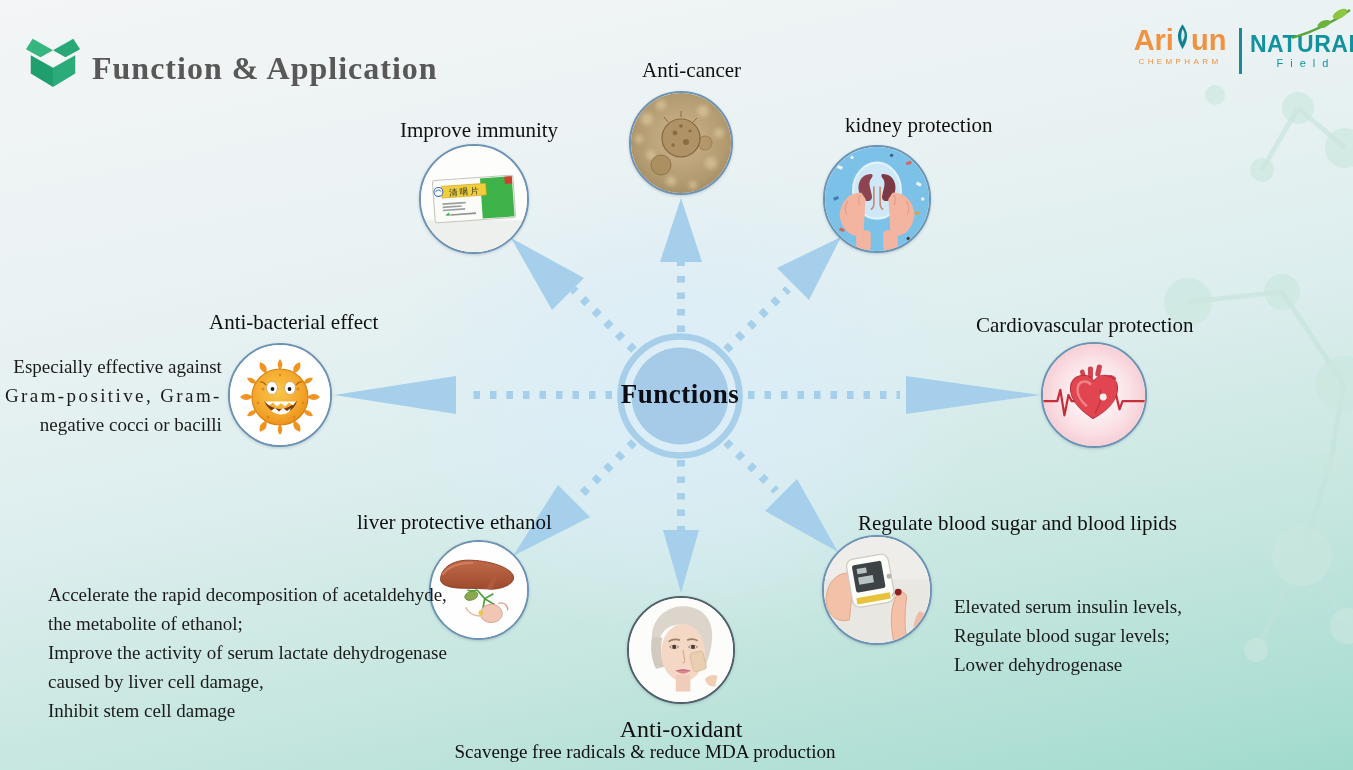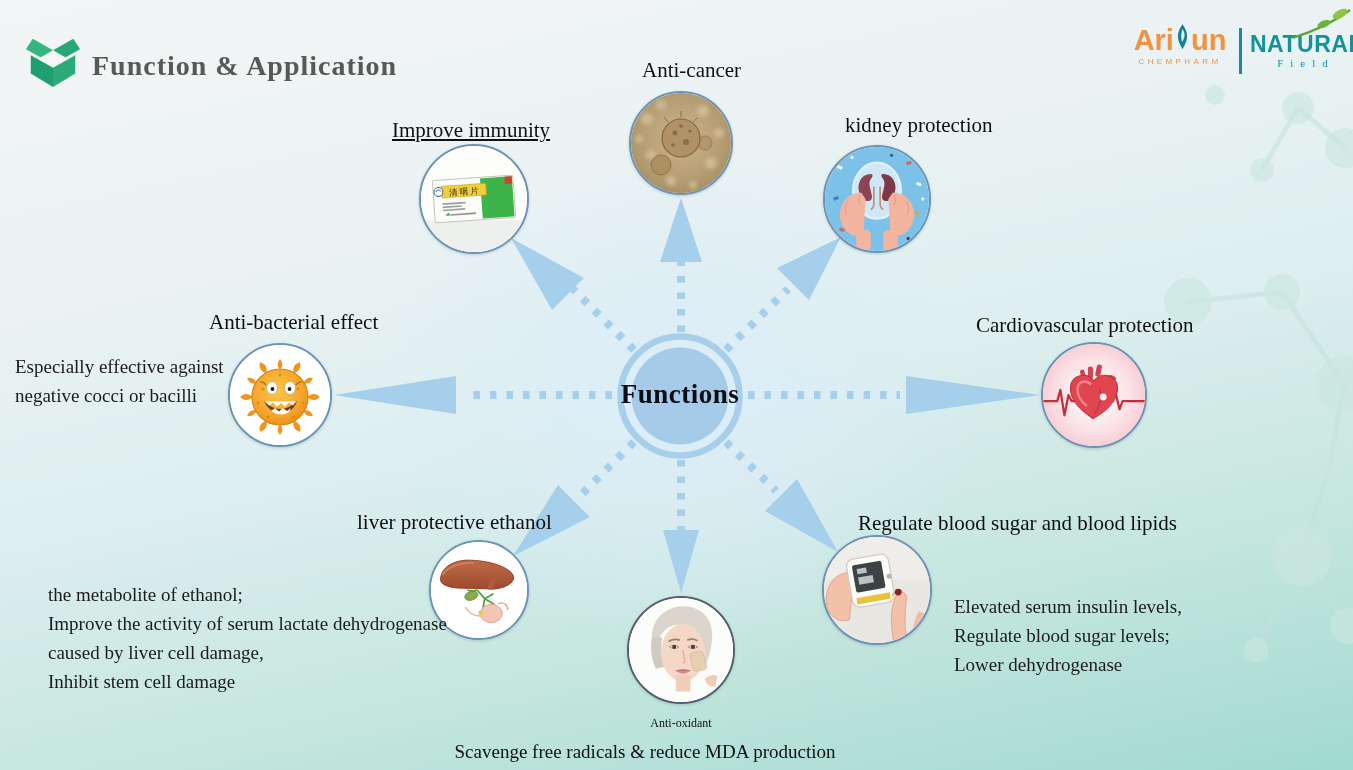--- a/index.html
+++ b/index.html
@@ -15,33 +15,33 @@
   .center-glow{
     position:absolute; left:380px; top:160px; width:600px; height:480px;
     background:radial-gradient(closest-side, rgba(219,237,248,0.95) 0%, rgba(219,237,248,0.55) 55%, rgba(219,237,248,0) 100%);
     pointer-events:none;
   }
   svg.layer{ position:absolute; left:0; top:0; width:1353px; height:770px; pointer-events:none; }
 
   
   .page-title{
     position:absolute; left:92px; top:50px;
-    font-size:28px; font-weight:bold; color:#585858; letter-spacing:1px;
+    font-size:32px; font-weight:bold; color:#585858; letter-spacing:1px;
   }
   .box-icon{ position:absolute; left:24px; top:31px; }
 
   
   .brand{ position:absolute; left:1128px; top:16px; width:220px; height:66px; }
   .arisun{ position:absolute; left:0; top:8px; width:104px; text-align:center; }
   .arisun-name{ font-family:"Liberation Sans",sans-serif; font-weight:bold; font-size:29px; color:#f0923f; line-height:30px; display:flex; align-items:flex-end; justify-content:center; }
   .arisun-sub{ font-family:"Liberation Sans",sans-serif; font-size:8px; color:#f0923f; letter-spacing:3.4px; margin-top:2px; }
   .brand-divider{ position:absolute; left:111px; top:12px; width:3px; height:46px; background:#1b8a96; }
   .natural{ position:absolute; left:122px; top:2px; width:98px; text-align:center; }
   .natural-name{ font-family:"Liberation Sans",sans-serif; font-weight:bold; font-size:23px; color:#12929e; letter-spacing:0.5px; line-height:24px; margin-top:14px;}
-  .natural-sub{ font-family:Liberation Serif, serif; font-size:11px; color:#12929e; letter-spacing:7px; margin-top:1px; padding-left:14px;}
+  .natural-sub{ font-family:Liberation Sans, sans-serif; font-size:11px; color:#12929e; letter-spacing:7px; margin-top:1px; padding-left:14px;}
   .natural-leaf{ position:absolute; right:-6px; top:-12px; }
 
   
   .hub-label{
     position:absolute; left:680px; top:396px; transform:translate(-50%,-54%);
     font-size:27px; font-weight:bold; color:#0c0c14; letter-spacing:0.5px;
   }
 
   
   .node-circle{
@@ -423,35 +423,37 @@
       </g>
       <path d="M52,50 l1.5,10 q0.5,2 -2,2.5" stroke="#d9ae94" stroke-width="1.2" fill="none"></path>
       <path d="M45,70 q7,-3.5 14,0 q-7,5.5 -14,0 z" fill="#d9868f"></path>
       <path d="M45,70 q7,-1.5 14,0" stroke="#b86a74" stroke-width="0.8" fill="none"></path>
       <rect x="60" y="52" width="13" height="18" rx="3" fill="#e9ceb2" opacity="0.95" stroke="#d9b894" stroke-width="0.8" transform="rotate(-14 66 61)"></rect>
       <path d="M73,78 c4,-4 8,-5 12,-3 l-2,10 c-5,1 -9,-2 -10,-7 z" fill="#f2cdb6"></path>
     </svg>
   </div>
 
   <div class="node-title" style="left:642px;top:58px;text-align:right;">Anti-cancer</div>
-  <div class="node-title" style="left:392px;top:118px;text-decoration:underline;">Improve immunity</div>
+  <div class="node-title" style="left:400px;top:118px;">Improve immunity</div>
   <div class="node-title" style="left:845px;top:113px;">kidney protection</div>
   <div class="node-title" style="left:209px;top:310px;">Anti-bacterial effect</div>
   <div class="node-title" style="left:976px;top:313px;">Cardiovascular protection</div>
   <div class="node-title" style="left:357px;top:510px;">liver protective ethanol</div>
   <div class="node-title" style="left:858px;top:511px;">Regulate blood sugar and blood lipids</div>
-  <div class="node-title centered" style="left:681px;top:716px;font-size:12px;">Anti-oxidant</div>
+  <div class="node-title centered" style="left:681px;top:716px;font-size:24px;">Anti-oxidant</div>
   <div class="node-title centered" style="left:645px;top:741px;font-size:19px;">Scavenge free radicals &amp; reduce MDA production</div>
 
-  <div class="desc-block" style="left:15px;top:352px;">
+  <div class="desc-block" style="left:5px;top:352px;text-align:right;">
     <div class="line">Especially effective against</div>
+    <div class="line ls">Gram-positive, Gram-</div>
     <div class="line">negative cocci or bacilli</div>
   </div>
 
   <div class="desc-block" style="left:48px;top:580px;">
+    <div class="line">Accelerate the rapid decomposition of acetaldehyde,</div>
     <div class="line">the metabolite of ethanol;</div>
     <div class="line">Improve the activity of serum lactate dehydrogenase</div>
     <div class="line">caused by liver cell damage,</div>
     <div class="line">Inhibit stem cell damage</div>
   </div>
 
   <div class="desc-block" style="left:954px;top:592px;">
     <div class="line">Elevated serum insulin levels,</div>
     <div class="line">Regulate blood sugar levels;</div>
     <div class="line">Lower dehydrogenase</div>

